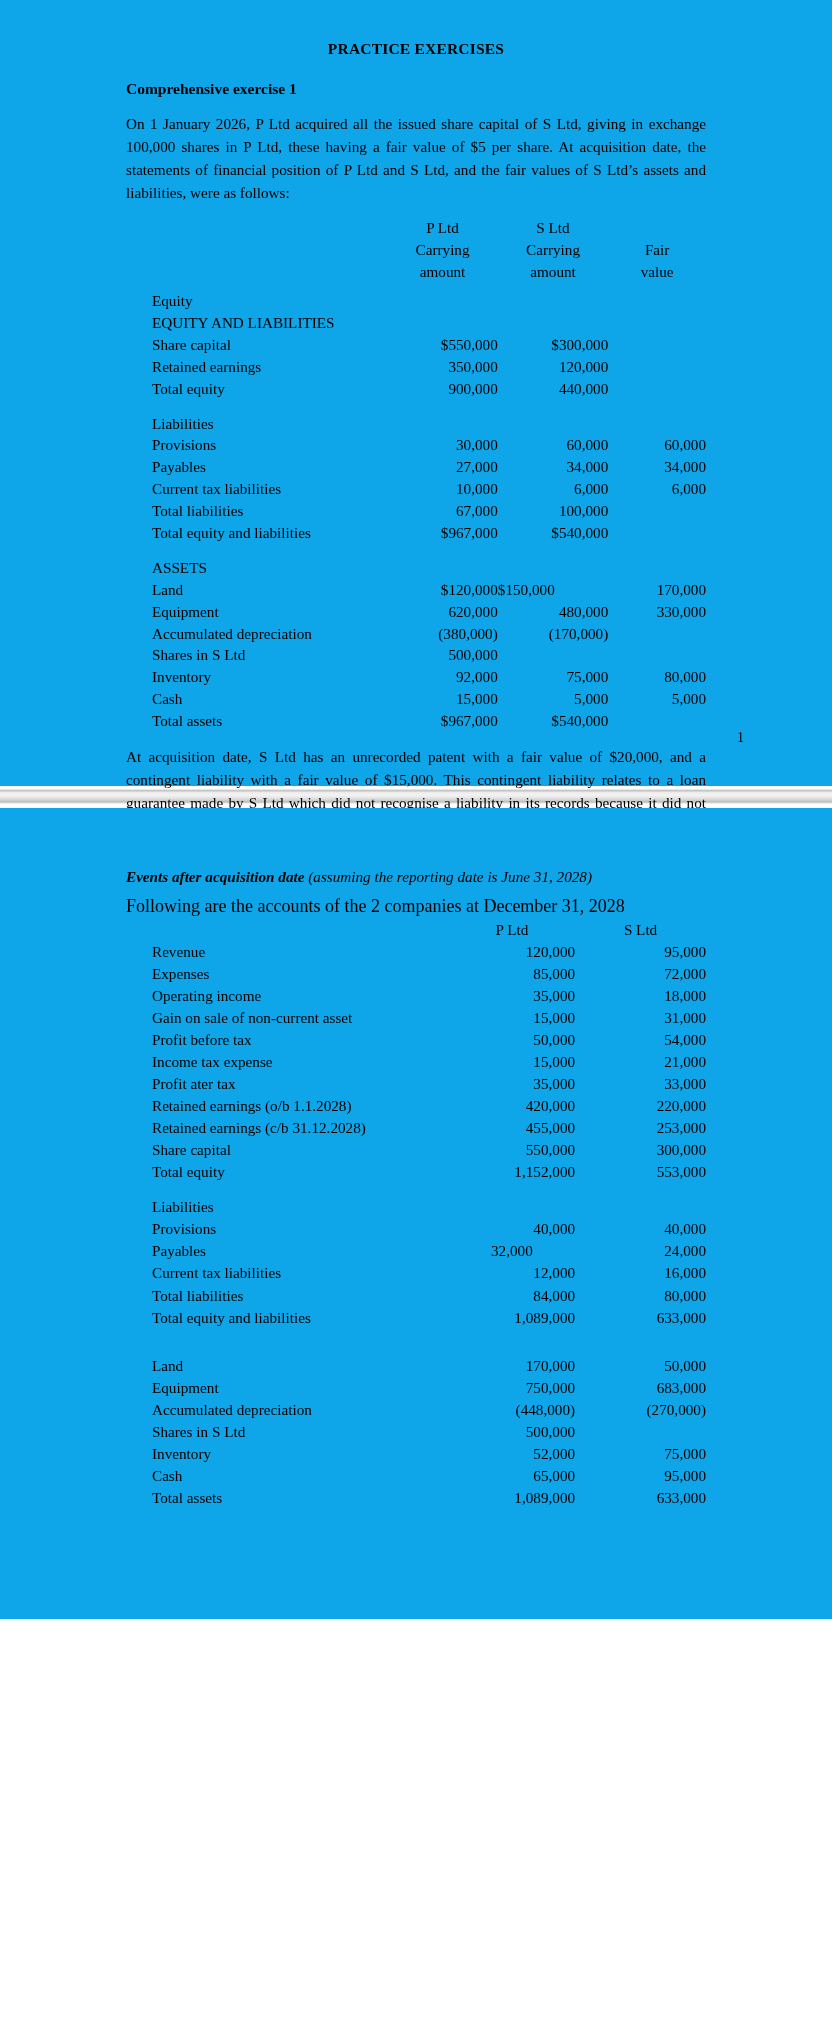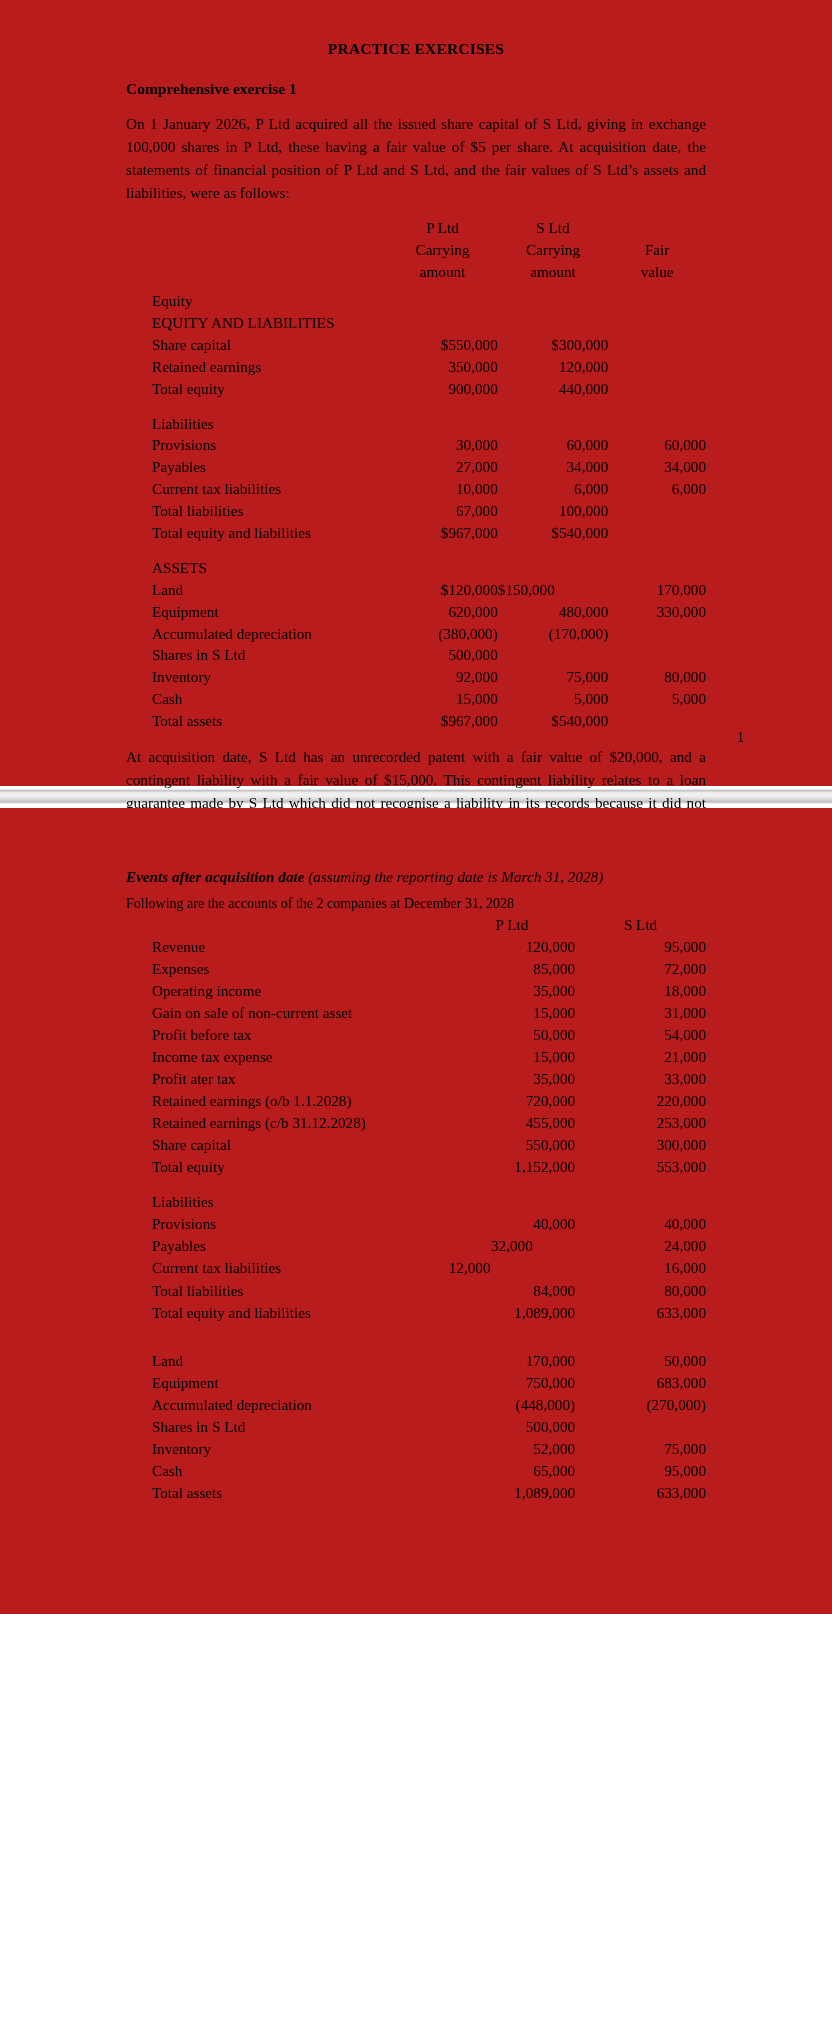--- a/index.html
+++ b/index.html
@@ -9,21 +9,21 @@
   }
   body {
     width: 832px;
     font-family: "Liberation Serif", "DejaVu Serif", serif;
     color: #000000;
     -webkit-font-smoothing: antialiased;
   }
   .page {
     position: relative;
     width: 832px;
-    background: #b91c1c;
+    background: #0ea5e9;
     box-sizing: border-box;
   }
   .page-one { padding: 34px 0 0 0; height: 786px; }
   .page-two { padding: 0; }
 
   .content {
     width: 580px;
     margin: 0 auto;
   }
 
@@ -118,21 +118,21 @@
     position: relative;
     padding-left: 34px;
   }
   ul.dashlist li::before {
     content: "-";
     position: absolute;
     left: 0;
     top: 0;
   }
   .following-line {
-    font-size: 14px;
+    font-size: 18px;
     margin: 0 0 2px 0;
   }
   table.fin2 {
     border-collapse: collapse;
     width: 100%;
     font-size: 15.2px;
     table-layout: fixed;
   }
   table.fin2 td {
     padding: 0;
@@ -321,21 +321,21 @@
   <div class="page-num">1</div>
 </div>
 
 <div class="page-break"></div>
 
 <div class="page page-two">
   <div class="p2-top"></div>
   <div class="content">
 
     <div class="events-head">
-      <span class="bi">Events after acquisition date</span><span> (assuming the reporting date is March 31, 2028)</span>
+      <span class="bi">Events after acquisition date</span><span> (assuming the reporting date is June 31, 2028)</span>
     </div>
 
 
     <div class="following-line">Following are the accounts of the 2 companies at December 31, 2028</div>
 
     <table class="fin2">
       <colgroup>
         <col class="c2-label">
           <col class="c2-num">
           <col class="c2-num2">
@@ -378,21 +378,21 @@
             <td class="" style="text-align: right;">15,000</td>
             <td class="" style="text-align: right;">21,000</td>
           </tr>
           <tr>
             <td class="c2-pad">Profit ater tax</td>
             <td class="" style="text-align: right;">35,000</td>
             <td class="" style="text-align: right;">33,000</td>
           </tr>
           <tr>
             <td class="c2-pad">Retained earnings (o/b 1.1.2028)</td>
-            <td class="" style="text-align: right;">720,000</td>
+            <td class="" style="text-align: right;">420,000</td>
             <td class="" style="text-align: right;">220,000</td>
           </tr>
           <tr>
             <td class="c2-pad">Retained earnings (c/b 31.12.2028)</td>
             <td class="" style="text-align: right;">455,000</td>
             <td class="" style="text-align: right;">253,000</td>
           </tr>
           <tr>
             <td class="c2-pad">Share capital</td>
             <td class="" style="text-align: right;">550,000</td>
@@ -416,21 +416,21 @@
             <td class="" style="text-align: right;">40,000</td>
             <td class="" style="text-align: right;">40,000</td>
           </tr>
           <tr>
             <td class="c2-pad">Payables</td>
             <td class="" style="text-align: center;">32,000</td>
             <td class="" style="text-align: right;">24,000</td>
           </tr>
           <tr>
             <td class="c2-pad">Current tax liabilities</td>
-            <td class="" style="text-align: left;">12,000</td>
+            <td class="" style="text-align: right;">12,000</td>
             <td class="" style="text-align: right;">16,000</td>
           </tr>
           <tr>
             <td class="c2-pad b">Total liabilities</td>
             <td class="b" style="text-align: right;">84,000</td>
             <td class="b" style="text-align: right;">80,000</td>
           </tr>
           <tr>
             <td class="c2-pad b">Total equity and liabilities</td>
             <td class="b" style="text-align: right;">1,089,000</td>

